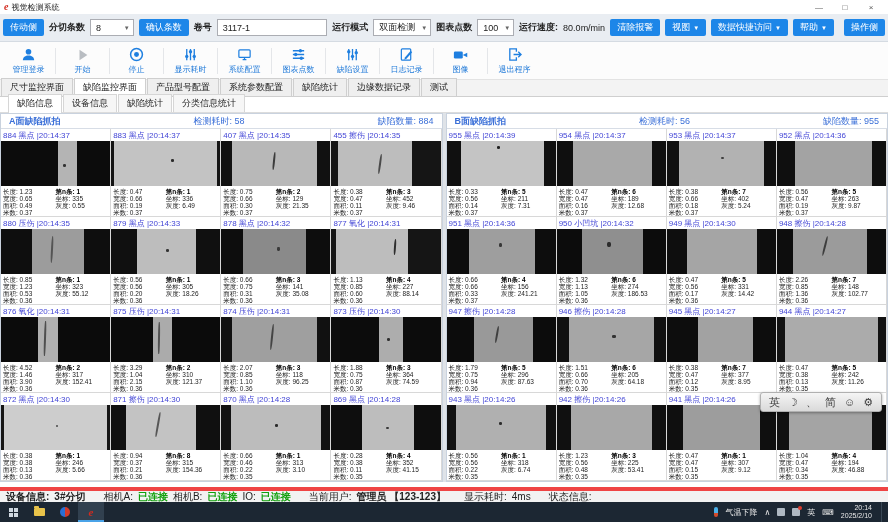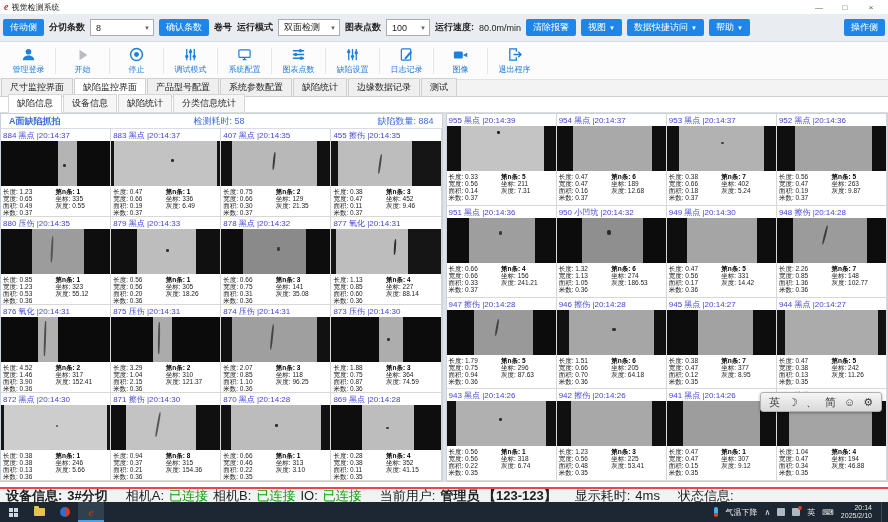--- a/index.html
+++ b/index.html
@@ -42,23 +42,23 @@
 .cell-img{height:45px;position:relative;overflow:hidden}
 .cell-img i{position:absolute;top:0;height:100%;display:block}
 .cell-img b{position:absolute;display:block;border-radius:40%}
 .cell-st{flex:1;font-size:6.5px;line-height:7px;color:#222;padding:2px 2px 0;display:flex}
 .cell-st .col{width:50%;display:flex;flex-direction:column;white-space:nowrap}
 .cell-st .col b{font-weight:bold;color:#000}
 
 .ime{position:absolute;right:6px;top:392px;height:20px;background:linear-gradient(#f5f5f5,#dadada);border:1px solid #b0b0b0;border-radius:3px;display:flex;align-items:center;gap:8px;padding:0 8px;font-size:11px;color:#3c3c3c;box-shadow:0 1px 3px rgba(0,0,0,.35)}
 .ime span{line-height:1;cursor:default}
 
-.statusbar{position:absolute;left:0;bottom:20px;width:888px;height:15px;background:#f2f2f2;border-top:2px solid #ef4444;display:flex;align-items:center;font-size:13px;gap:5px;padding:0 6px;white-space:nowrap}
+.statusbar{position:absolute;left:0;bottom:20px;width:888px;height:15px;background:#f2f2f2;border-top:4px solid #ef4444;display:flex;align-items:center;font-size:10px;gap:5px;padding:0 6px;white-space:nowrap}
 .sb-b{font-weight:bold}
-.green{color:#11a00c;font-weight:normal}
+.green{color:#11a00c;font-weight:bold}
 .sb-gap{width:8px}
 
 .taskbar{position:absolute;left:0;bottom:0;width:888px;height:20px;background:#1c2733;display:flex;align-items:center;color:#e8e8e8}
 .tk-btn{width:26px;height:20px;display:flex;align-items:center;justify-content:center}
 .tk-btn.active{background:#31404f;box-shadow:inset 0 -2px 0 #4aa3e8}
 .start-ic{display:grid;grid-template-columns:4px 4px;grid-template-rows:4px 4px;gap:1px}
 .start-ic s{background:#cfd8e0;display:block}
 .folder-ic{width:11px;height:8px;background:#e8c34a;border-radius:1px;position:relative}
 .folder-ic:before{content:"";position:absolute;top:-2px;left:0;width:5px;height:2px;background:#e8c34a;border-radius:1px 1px 0 0}
 .app-rb{width:10px;height:10px;border-radius:50%;background:conic-gradient(#d43a2a 0 50%,#2a6fd4 50% 100%)}
@@ -85,20 +85,21 @@
 
 <div class="toolbar1">
   <span class="btn-blue">传动侧</span>
   <span class="lbl">分切条数</span>
   <span class="combo" style="width:64px">
       <span style="flex:1">8</span>
       <span class="arr">▼</span>
     </span>
   <span class="btn-blue">确认条数</span>
   <span class="lbl">卷号</span>
+  <span class="inputbox">3117-1</span>
   <span class="lbl">运行模式</span>
   <span class="combo" style="width:62px">
       <span style="flex:1">双面检测</span>
       <span class="arr">▼</span>
     </span>
   <span class="lbl">图表点数</span>
   <span class="combo" style="width:44px">
       <span style="flex:1">100</span>
       <span class="arr">▼</span>
     </span>
@@ -144,21 +145,21 @@
     <div class="tb2-sep"></div>
     <div class="tb2-btn">
       <span class="ic">
         <svg width="15" height="15" viewBox="0 0 16 16">
           <path d="M4 2v12M8 2v12M12 2v12" stroke="#1e7fe0" stroke-width="1.4"></path>
           <circle cx="4" cy="10" r="1.8" fill="#1e7fe0"></circle>
           <circle cx="8" cy="5" r="1.8" fill="#1e7fe0"></circle>
           <circle cx="12" cy="10" r="1.8" fill="#1e7fe0"></circle>
         </svg>
       </span>
-      <span>调试模式</span>
+      <span>显示耗时</span>
     </div>
     <div class="tb2-sep"></div>
     <div class="tb2-btn">
       <span class="ic">
         <svg width="15" height="15" viewBox="0 0 16 16">
           <rect x="2" y="3" width="12" height="8" rx="1" fill="none" stroke="#1e7fe0" stroke-width="1.3"></rect>
           <path d="M6 13.5h4M8 11v2.5" stroke="#1e7fe0" stroke-width="1.3"></path>
         </svg>
       </span>
       <span>系统配置</span>
@@ -575,20 +576,25 @@
             <div class="col">
               <span><b>第n条: 4</b></span>
               <span>坐标: 352</span>
               <span>灰度: 41.15</span>
             </div>
           </div>
         </div>
       </div>
   </div>
   <div class="panel">
+    <div class="panel-h">
+      <span class="t">B面缺陷抓拍</span>
+      <span><span>检测耗时:</span> <span>56</span></span>
+      <span><span>缺陷数量:</span> <span>955</span></span>
+    </div>
     <div class="grid" id="grid1">
         <div class="cell">
           <div class="cell-h">955 黑点 |20:14:39</div>
           <div class="cell-img" style="background: rgb(196, 196, 196);">
             <i style="left: 0px; width: 13%; background: rgb(16, 16, 16);"></i>
             <i style="right: 0px; width: 11%; background: rgb(16, 16, 16);"></i>
             <b style="left: 46%; top: 12%; width: 3%; height: 6%; background: rgb(34, 34, 34); transform: rotate(0deg);"></b>
           </div>
           <div class="cell-st">
             <div class="col">

